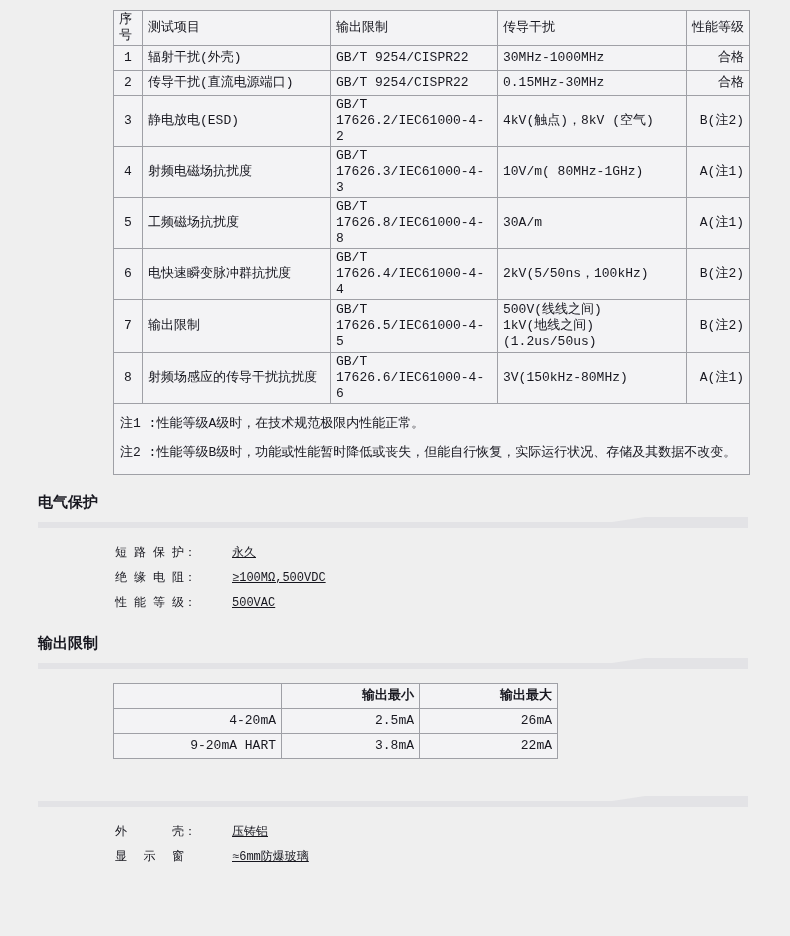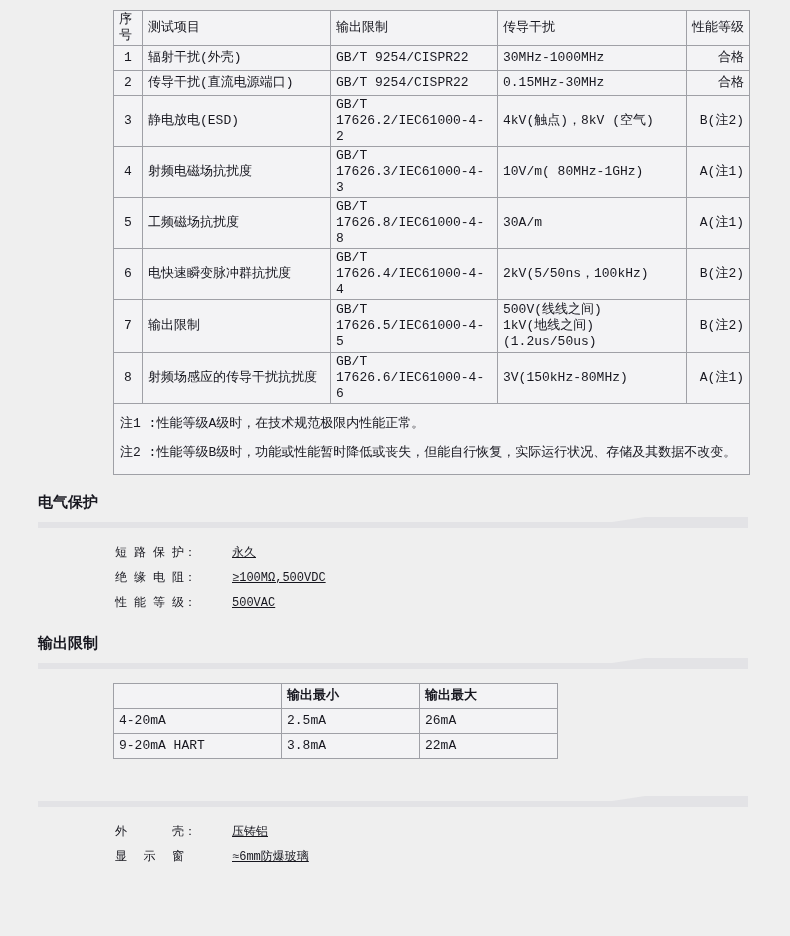--- a/index.html
+++ b/index.html
@@ -29,21 +29,21 @@
 
   
   .kv-list{margin:13px 0 0 77px;font-size:12px;}
   .kv{display:flex;line-height:25px;}
   .kv-label{width:117px;flex:0 0 117px;}
   .kv-chars{display:inline-block;width:69px;text-align:justify;text-align-last:justify;}
   .kv-value{white-space:pre;text-decoration:underline;}
 
   
   .out{margin:14px 0 0 75px;width:444px;table-layout:fixed;}
-  .out td,.out th{height:22px;text-align:left;line-height:16px;}
+  .out td,.out th{height:22px;text-align:right;line-height:16px;}
   .out th{font-weight:bold;}
 
   .sec{margin-top:20px;}
   .sec-materials{margin-top:36px;}
 </style>
 </head>
 <body>
 
 <div class="page">
 

